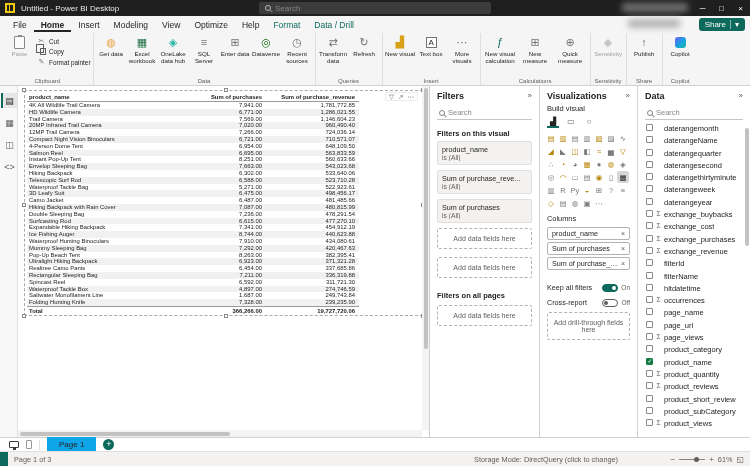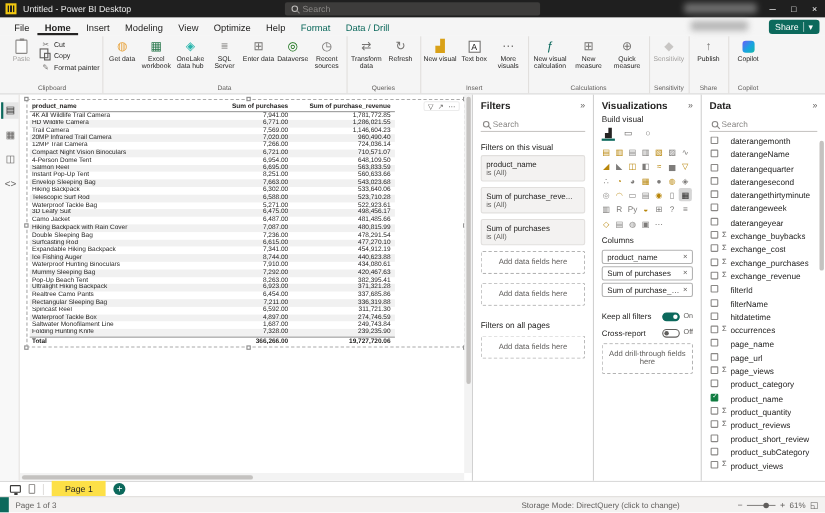--- a/index.html
+++ b/index.html
@@ -77,21 +77,21 @@
   .pane-filters{width:110px}
   .pane-viz{width:98px}
   .pane-data{width:113px}
   .pane-h{display:flex;align-items:flex-start;justify-content:space-between;padding:5px 7px 2px 7px;font-size:9px;font-weight:bold;color:#252423}
   .collapse{color:#605e5c;font-size:8px;font-weight:normal}
   .psearch{margin:3px 7px 4px 7px;border-bottom:1px solid #c8c6c4;display:flex;align-items:center;gap:3px;height:14px;padding:0 2px}
   .psearch input{border:0;font-size:7.5px;width:100%;color:#252423}
   .lens{width:6px;height:6px;border:1px solid #8a8886;border-radius:50%;position:relative;flex:none}
   .lens::after{content:"";position:absolute;width:3.5px;height:1px;background:#8a8886;transform:rotate(45deg);right:-2.5px;bottom:-1px}
 
-  .fsec{padding:5px 7px 3px 7px;font-size:7.5px;font-weight:normal;color:#252423}
+  .fsec{padding:5px 7px 3px 7px;font-size:7.5px;font-weight:bold;color:#252423}
   .fcard{margin:0 7px 5px 7px;background:#f3f2f1;border:1px solid #e1dfdd;border-radius:2px;padding:3px 4px}
   .fname{font-size:7.2px;color:#252423;white-space:nowrap;overflow:hidden;text-overflow:ellipsis}
   .fcond{font-size:6.7px;color:#605e5c;white-space:nowrap;overflow:hidden;text-overflow:ellipsis}
   .addbox{margin:2px 7px 8px 7px;border:1px dashed #b3b3b3;border-radius:2px;padding:6px 2px;text-align:center;color:#605e5c;font-size:7px}
 
   .vizsub{padding:1px 7px 2px 7px;font-size:7.5px;color:#252423}
   .viztabs{display:flex;gap:6px;padding:1px 7px 3px 7px}
   .viztab{width:12px;height:12px;display:flex;align-items:center;justify-content:center;font-size:8px;color:#605e5c;border-bottom:2px solid transparent}
   .viztab.on{color:#252423;border-bottom:2px solid var(--accent)}
   .vizgrid{display:flex;flex-wrap:wrap;padding:1px 5px;row-gap:1px}
@@ -118,21 +118,21 @@
   .sig{width:7px;text-align:center;color:#605e5c;font-size:6.8px;flex:none}
   .fldname{overflow:hidden;text-overflow:ellipsis}
   .dsb{position:absolute;right:1px;top:42px;width:4px;height:118px;background:#c4c2c0;border-radius:2px}
 
   
   .pagebar{height:14px;background:#fff;border-top:1px solid #d1d1d1;display:flex;align-items:center;gap:7px;padding-left:9px}
   .mon{width:10px;height:7px;border:1px solid #3b3a39;border-radius:1px;position:relative}
   .mon::after{content:"";position:absolute;left:2.5px;bottom:-3px;width:3px;height:2px;background:#3b3a39}
   .pho{width:6px;height:9px;border:1px solid #9a9896;border-radius:1px}
   .pbar-div{width:1px;height:10px;background:#e1dfdd}
-  .pagetab{background:#fde047;height:30px;display:flex;align-items:center;padding:0 12px;font-size:8px;color:#252423}
+  .pagetab{background:#0ea5e9;height:30px;display:flex;align-items:center;padding:0 12px;font-size:8px;color:#252423}
   .addpage{width:11px;height:11px;border-radius:50%;background:var(--accent);color:#fff;display:flex;align-items:center;justify-content:center;font-size:9px;line-height:9px}
 
   .statusbar{height:15px;background:#f3f2f1;border-top:1px solid #e1dfdd;position:relative;display:flex;align-items:center;font-size:7.3px;color:#605e5c}
   .corner{position:absolute;left:0;top:0;width:8px;height:14px;background:var(--accent)}
   .sb-left{margin-left:14px}
   .storage{position:absolute;right:132px}
   .zoomwrap{position:absolute;right:6px;display:flex;align-items:center;gap:4px}
   .ztrack{width:26px;height:1px;background:#8a8886;position:relative}
   .zknob{position:absolute;left:58%;top:-2px;width:5px;height:5px;border-radius:50%;background:#605e5c}
   .zicon{font-size:8px;color:#605e5c}

